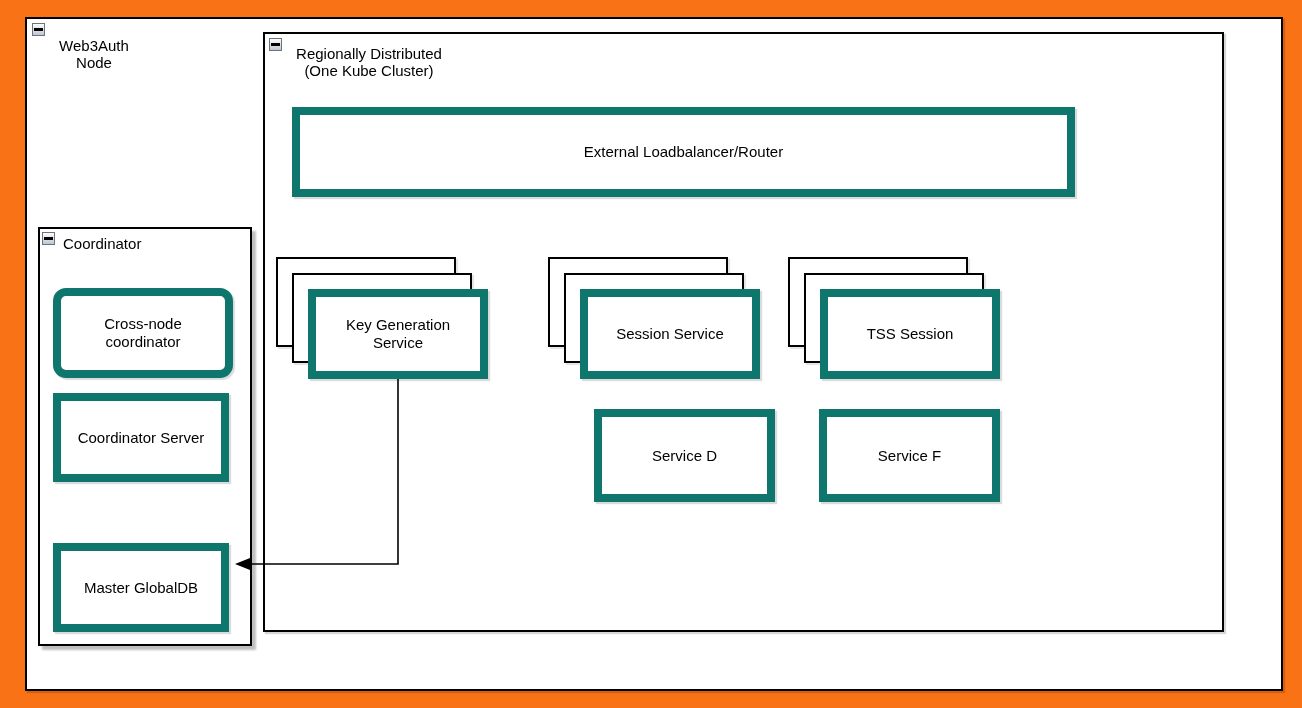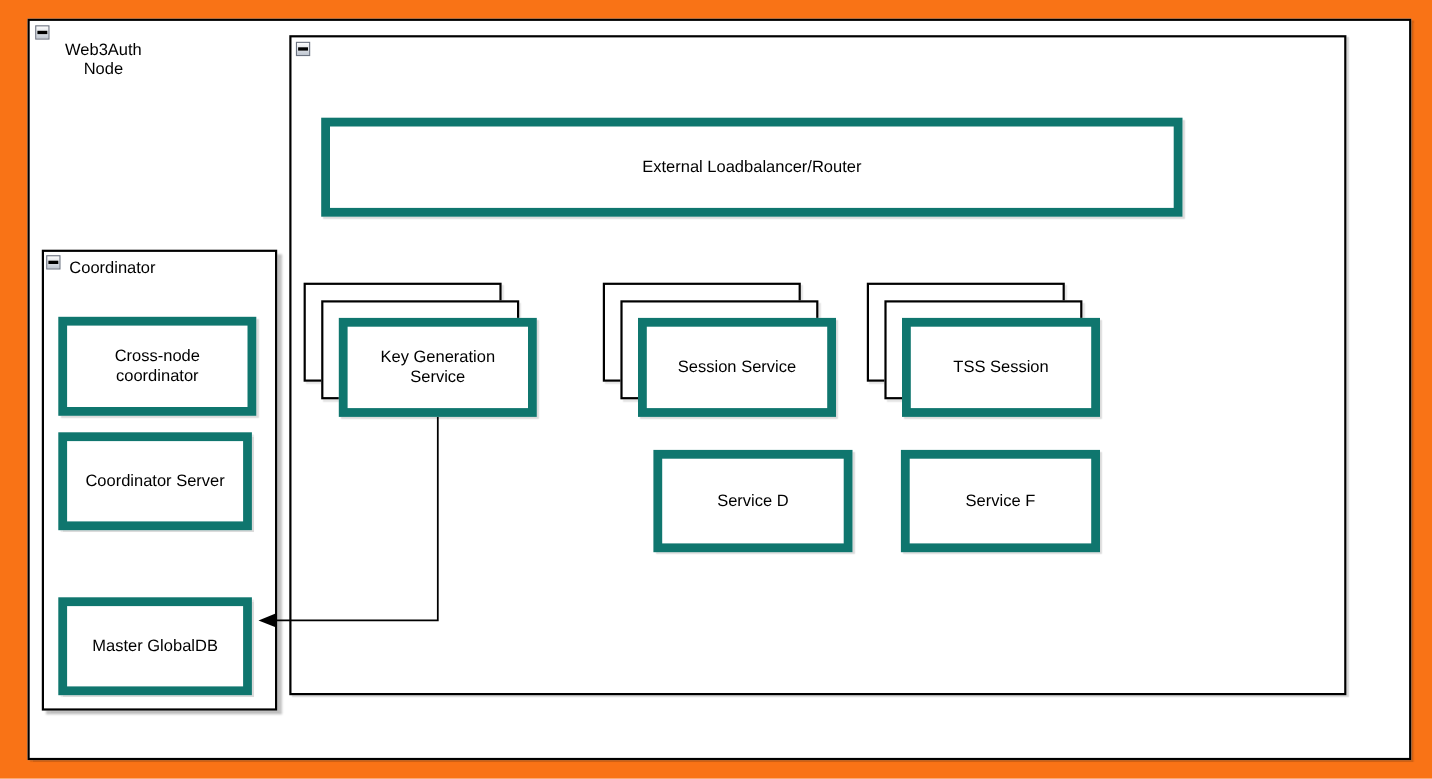--- a/index.html
+++ b/index.html
@@ -78,20 +78,24 @@
   </div>
   <div class="glabel center" style="left:33px; top:37px; width:122px;">
     <span>Web3Auth</span>
     <span>Node</span>
   </div>
 
   <div class="group" style="left:263px; top:32px; width:961px; height:600px;"></div>
   <div class="collapse" style="left:269px; top:38px;">
     <span class="bar"></span>
   </div>
+  <div class="glabel center" style="left:286px; top:45px; width:166px;">
+    <span>Regionally Distributed</span>
+    <span>(One Kube Cluster)</span>
+  </div>
 
   <div class="node" style="left:292px; top:107px; width:783px; height:90px;">
     <div class="lbl">
       <span>External Loadbalancer/Router</span>
     </div>
   </div>
 
   <div class="layer" style="left:276px; top:257px; width:180px; height:90px;"></div>
   <div class="layer" style="left:292px; top:273px; width:180px; height:90px;"></div>
   <div class="node" style="left:308px; top:289px; width:180px; height:90px;">
@@ -129,21 +133,21 @@
   </div>
 
   <div class="group shadowed" style="left:38px; top:227px; width:214px; height:419px;"></div>
   <div class="collapse" style="left:42px; top:232px;">
     <span class="bar"></span>
   </div>
   <div class="glabel" style="left:63px; top:235px;">
     <span>Coordinator</span>
   </div>
 
-  <div class="node" style="left:53px; top:288px; width:180px; height:90px;">
+  <div class="node" style="left:53px; top:288px; width:180px; height:90px;border-radius:13px;">
     <div class="lbl">
       <span>Cross-node</span>
       <span>coordinator</span>
     </div>
   </div>
   <div class="node" style="left:53px; top:393px; width:176px; height:89px;">
     <div class="lbl">
       <span>Coordinator Server</span>
     </div>
   </div>

